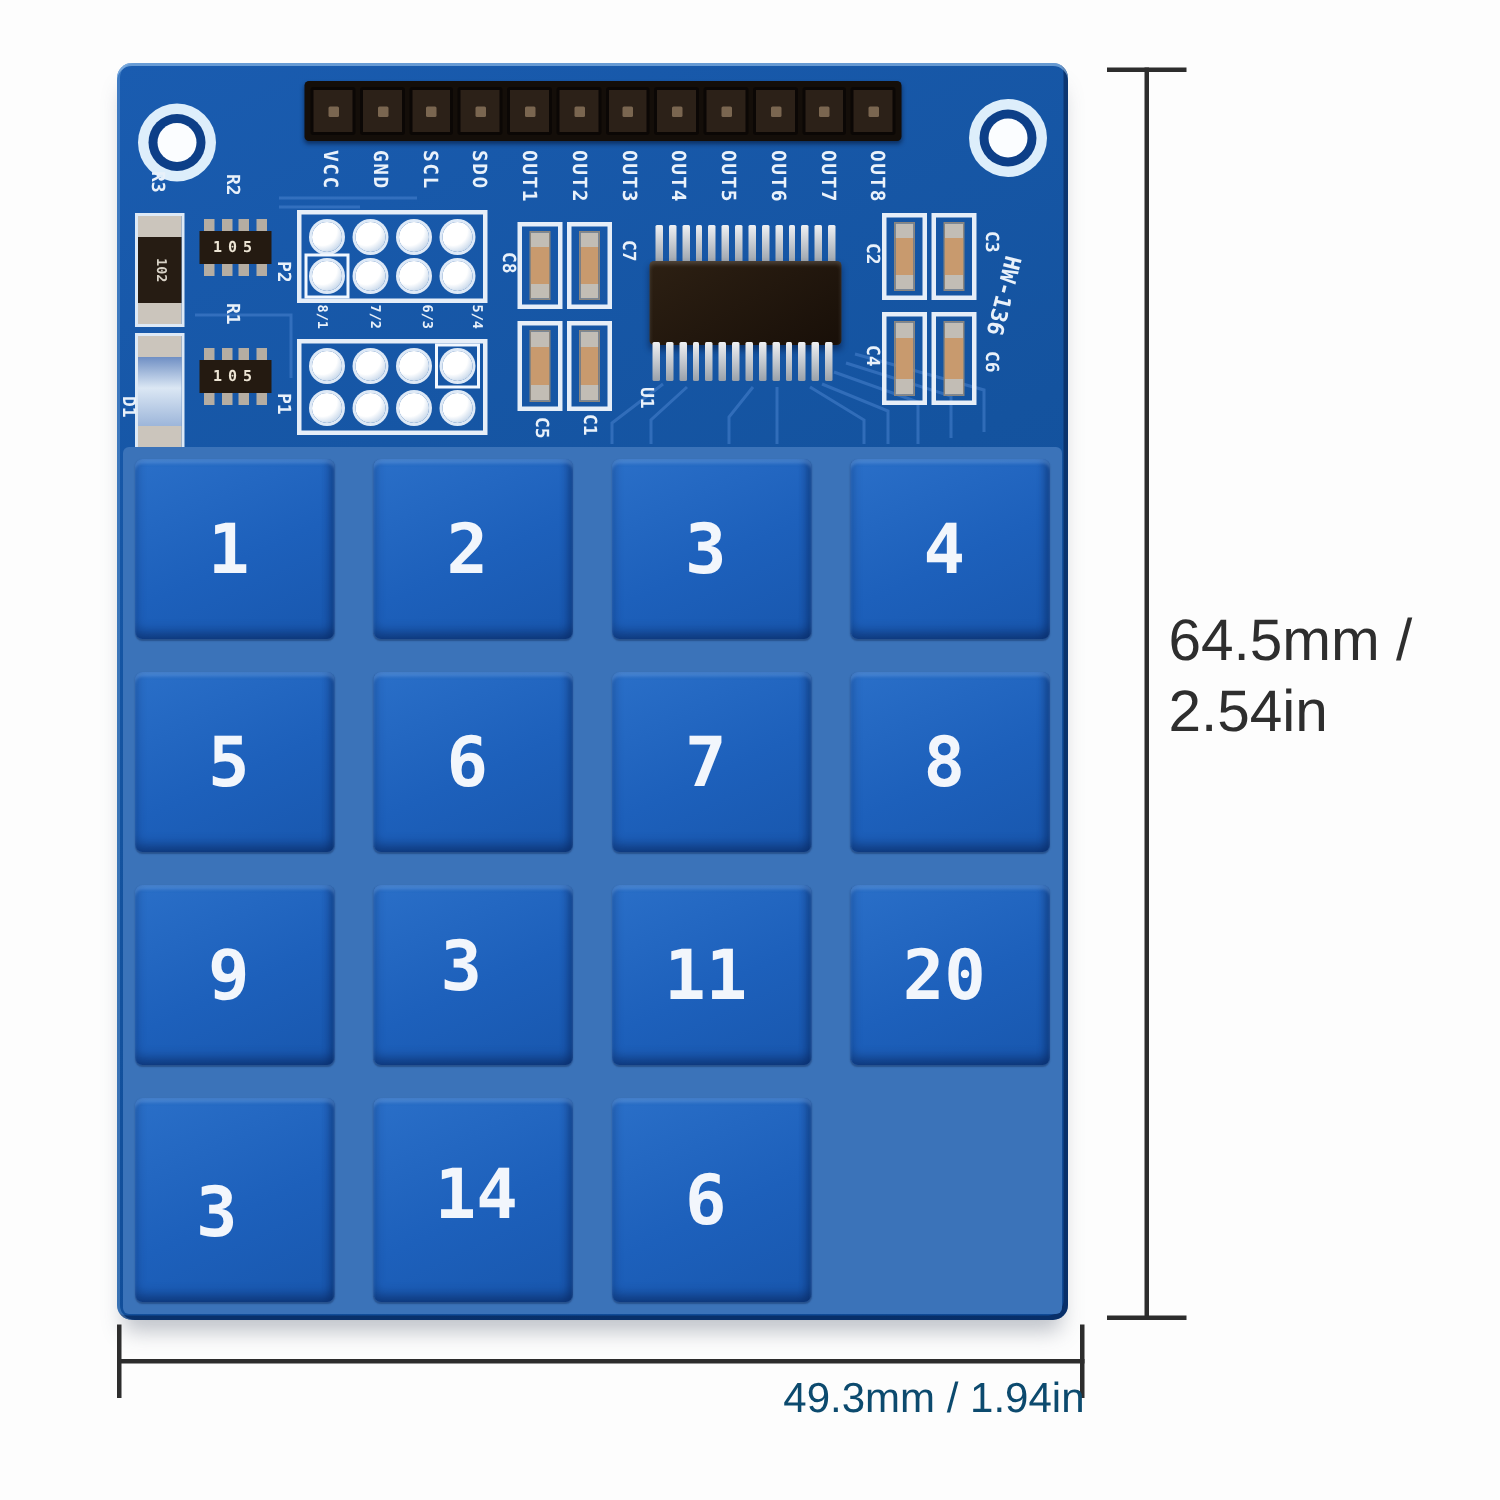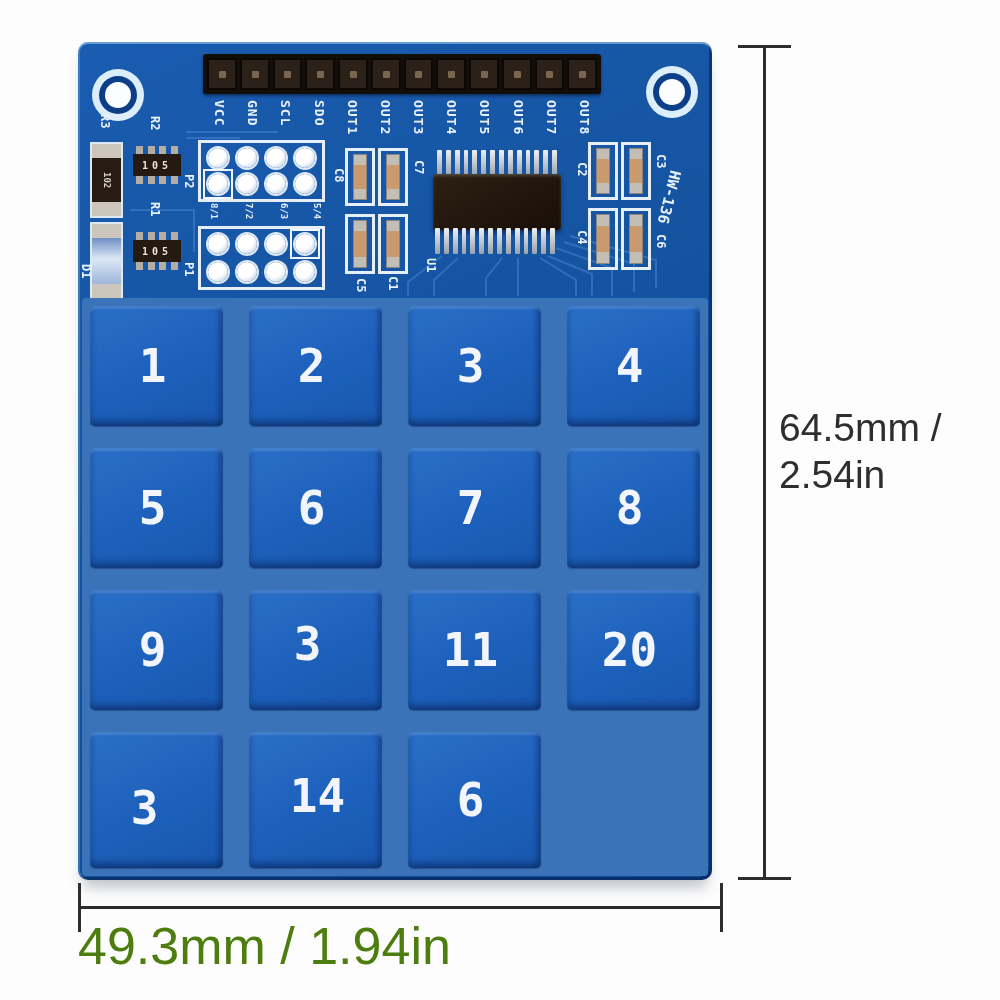--- a/index.html
+++ b/index.html
@@ -92,22 +92,22 @@
   
   .vline{position:absolute;left:763px;top:45px;width:3px;height:835px;background:#2d2d2d;}
   .vline::before,.vline::after{content:"";position:absolute;left:-25px;width:53px;height:3px;background:#2d2d2d;}
   .vline::before{top:0;}
   .vline::after{bottom:0;}
   .dim-right{position:absolute;left:779px;top:404px;font-size:39px;line-height:47px;color:#2e2e2e;}
   .hline{position:absolute;left:78px;top:906px;width:645px;height:3px;background:#2d2d2d;}
   .hline::before,.hline::after{content:"";position:absolute;top:-23px;width:3px;height:49px;background:#2d2d2d;}
   .hline::before{left:0;}
   .hline::after{right:0;}
-  .dim-bottom{position:absolute;left:78px;top:916px;width:645px;text-align:left;
-              font-size:52px;color:#4d7c0f;}
+  .dim-bottom{position:absolute;left:78px;top:916px;width:645px;text-align:right;
+              font-size:28px;color:#0c4a6e;}
 </style>
 </head>
 <body>
 
 <div class="stage">
 
   <div class="pcb">
 
     <svg class="traces" width="634" height="838" viewBox="0 0 634 838">
       <g stroke="#4d86d2" stroke-width="2" fill="none" opacity="0.5">

